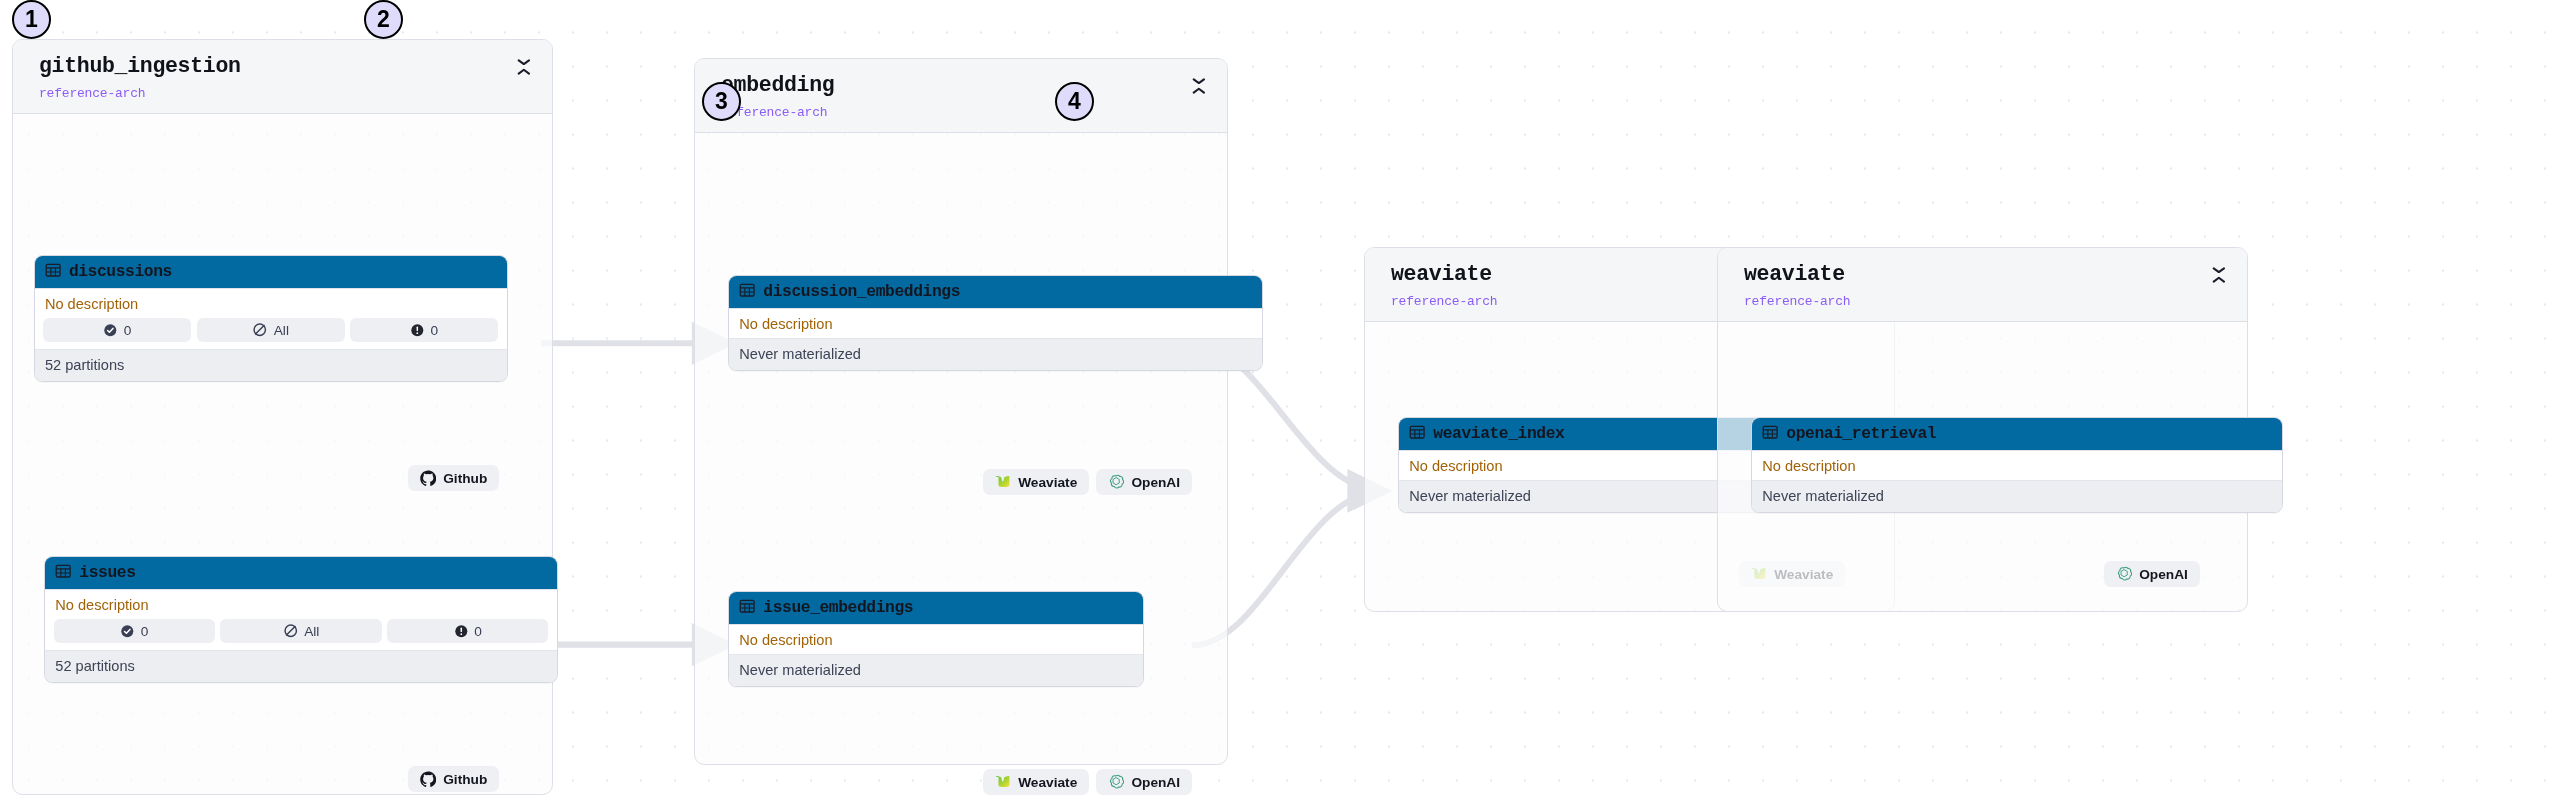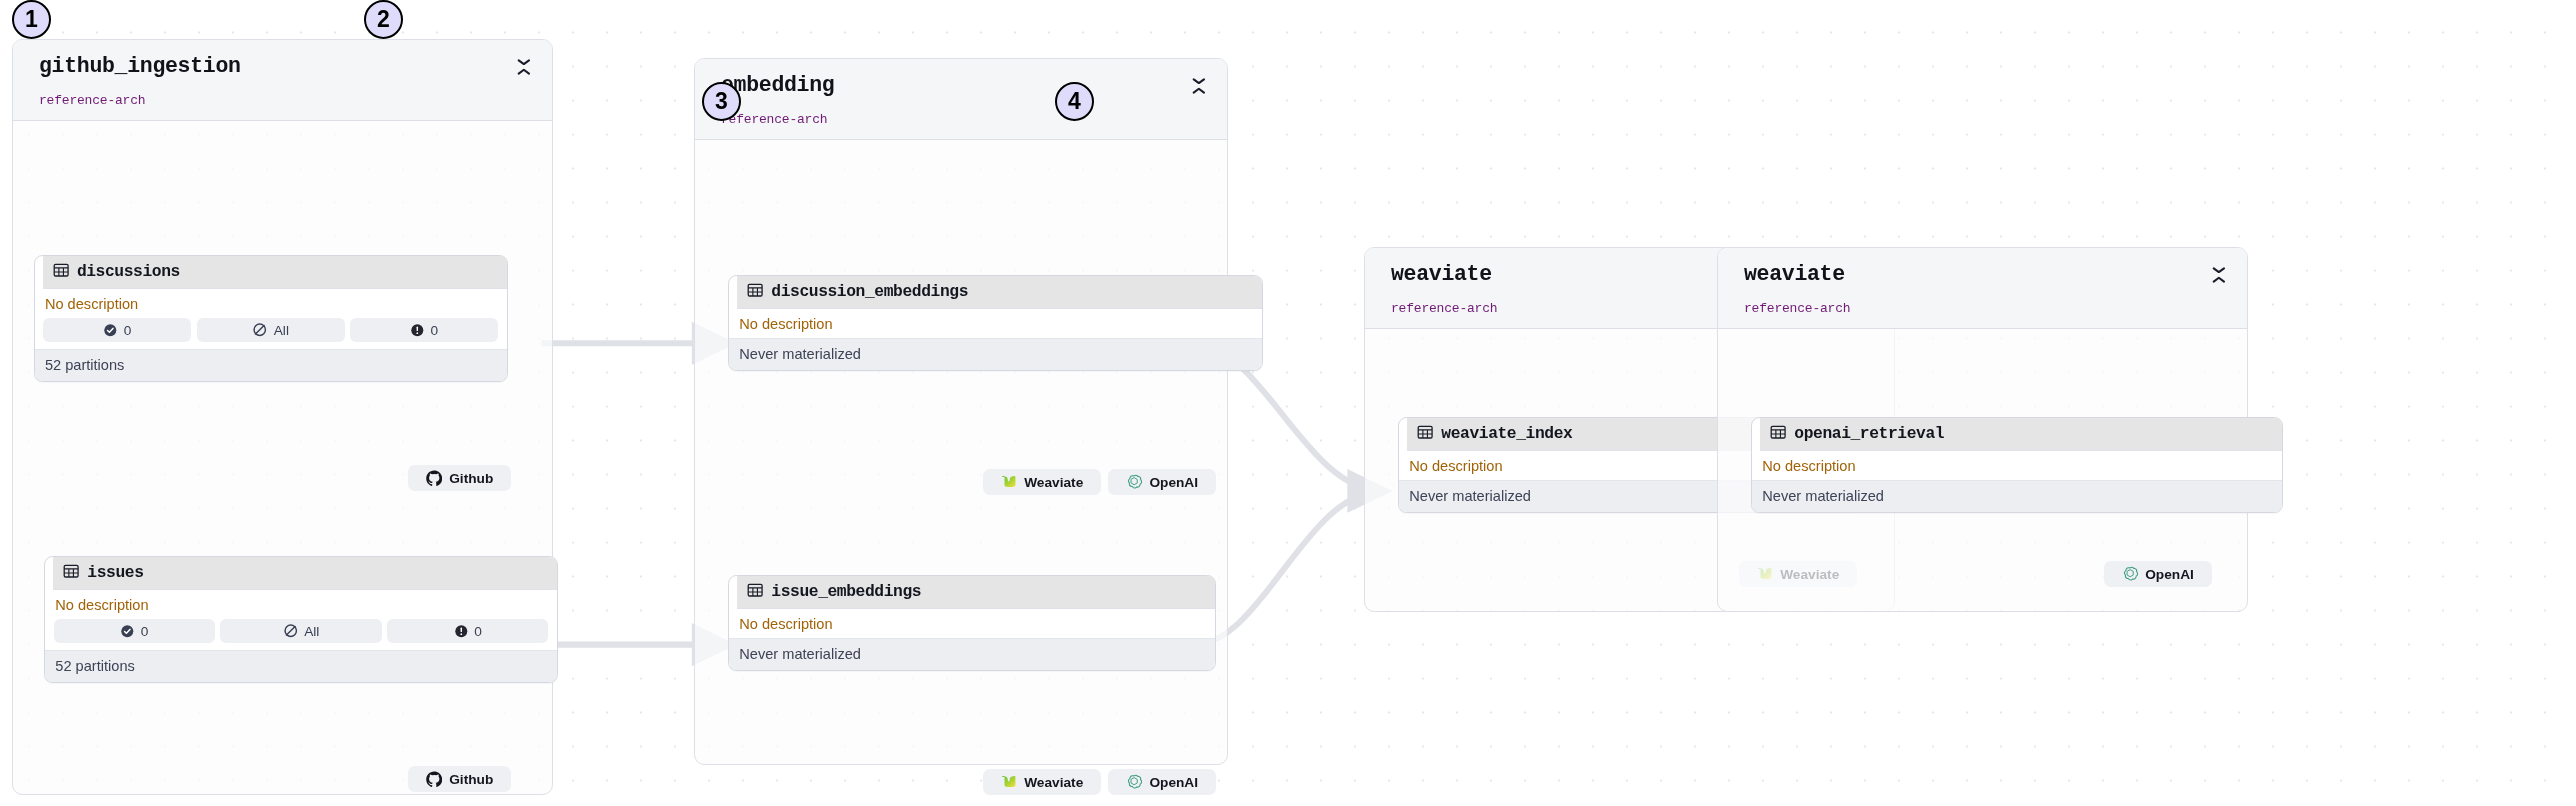--- a/index.html
+++ b/index.html
@@ -41,22 +41,22 @@
     font-size: 21.5px;
     font-weight: 700;
     color: #11131a;
     letter-spacing: -0.3px;
     line-height: 1.15;
     white-space: nowrap;
   }
   .group-sub {
     font-family: "Liberation Mono", "DejaVu Sans Mono", monospace;
     font-size: 13px;
-    color: #701a75;
-    margin-top: 15px;
+    color: #8b5cf6;
+    margin-top: 8px;
     letter-spacing: -0.2px;
     white-space: nowrap;
   }
   .collapse-icon {
     width: 19px; height: 26px;
     display: flex; flex-direction: column;
     align-items: center; justify-content: center;
     gap: 2.6px;
     cursor: pointer;
     flex: 0 0 auto;
@@ -67,24 +67,24 @@
   .asset {
     position: absolute;
     border: 1.7px solid #d5d8e0;
     border-radius: 8.6px;
     background: #ffffff;
     overflow: hidden;
     box-shadow: 0 0.9px 0 rgba(20,22,32,0.03);
     z-index: 3;
   }
   .asset-header {
-    background: #e5e5e5;
+    background: #0369a1;
     border-bottom: 0.9px solid #dfe2e9;
     padding: 6px 10.3px 6.9px 10.3px;
-    display: flex; align-items: flex-start; gap: 7.7px; margin-left: 8px;
+    display: flex; align-items: flex-start; gap: 7.7px;
   }
   .asset-name {
     font-family: "Liberation Mono", "DejaVu Sans Mono", monospace;
     font-size: 16.3px;
     font-weight: 700;
     color: #14161f;
     letter-spacing: -0.4px;
     white-space: nowrap;
   }
   .asset-desc {
@@ -123,21 +123,21 @@
   .chips {
     position: absolute;
     display: flex;
     gap: 6.9px;
     z-index: 3;
   }
   .chip {
     background: #eef0f3;
     border-radius: 6.9px;
     height: 26px;
-    padding: 0 18px;
+    padding: 0 12px;
     display: flex; align-items: center; gap: 6.9px;
     font-size: 13.7px; font-weight: 700; color: #14161f;
     white-space: nowrap;
   }
   .chip svg, .chip .glyph { display: block; flex: 0 0 auto; }
 
   
   .num-badge {
     position: absolute;
     width: 39px; height: 39px;
@@ -344,21 +344,21 @@
       </div>
       <div class="chip">
         <svg class="glyph" width="16.3" height="16.3" viewBox="0 0 20 20">
             <path fill="none" stroke="#3f9f7f" stroke-width="1.35" d="M10 2.2c1.5-1 3.4-.6 4.4.8.4-.1.9-.1 1.3 0 1.7.5 2.7 2.2 2.2 3.9.3.3.6.7.8 1.1.8 1.6.2 3.5-1.3 4.4 0 .4 0 .9-.2 1.3-.5 1.7-2.3 2.7-4 2.2-.3.4-.7.7-1.2.9-1.6.7-3.4 0-4.3-1.4-.4 0-.9-.1-1.3-.2-1.7-.6-2.6-2.3-2.1-4-.3-.3-.6-.7-.8-1.1-.8-1.6-.3-3.5 1.2-4.4 0-.4.1-.9.2-1.3.6-1.7 2.4-2.6 4-2.1.3-.1.7-.2 1.1-.1z"></path>
             <path fill="none" stroke="#3f9f7f" stroke-width="1.2" d="M6.2 6.6 10 4.4l3.8 2.2v4.4L10 13.2 6.2 11V6.6z"></path>
           </svg>
         <span>OpenAI</span>
       </div>
     </div>
 
-    <div class="asset" style="left:33px; top:516px; width:488px;">
+    <div class="asset" style="left:33px; top:532px; width:416px;">
       <div class="asset-header">
         <span>
           <svg width="16.3" height="16.3" viewBox="0 0 20 20">
               <rect x="1.5" y="2.8" width="17" height="14.4" rx="1.6" fill="none" stroke="#1a1d29" stroke-width="1.6"></rect>
               <line x1="1.5" y1="7.3" x2="18.5" y2="7.3" stroke="#1a1d29" stroke-width="1.6"></line>
               <line x1="1.5" y1="12.3" x2="18.5" y2="12.3" stroke="#1a1d29" stroke-width="1.4"></line>
               <line x1="7.2" y1="7.3" x2="7.2" y2="17.2" stroke="#1a1d29" stroke-width="1.4"></line>
               <line x1="12.8" y1="7.3" x2="12.8" y2="17.2" stroke="#1a1d29" stroke-width="1.4"></line>
             </svg>
         </span>

